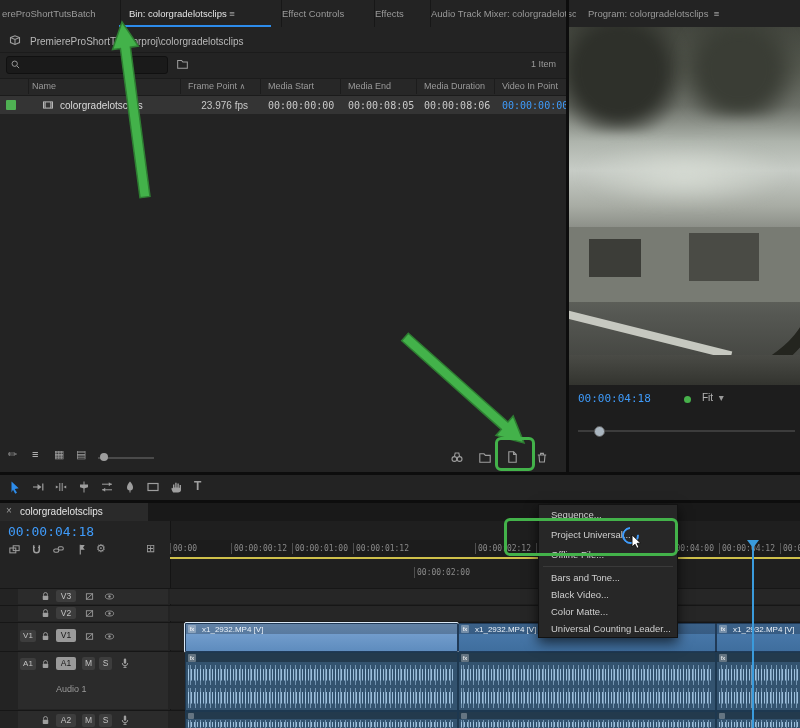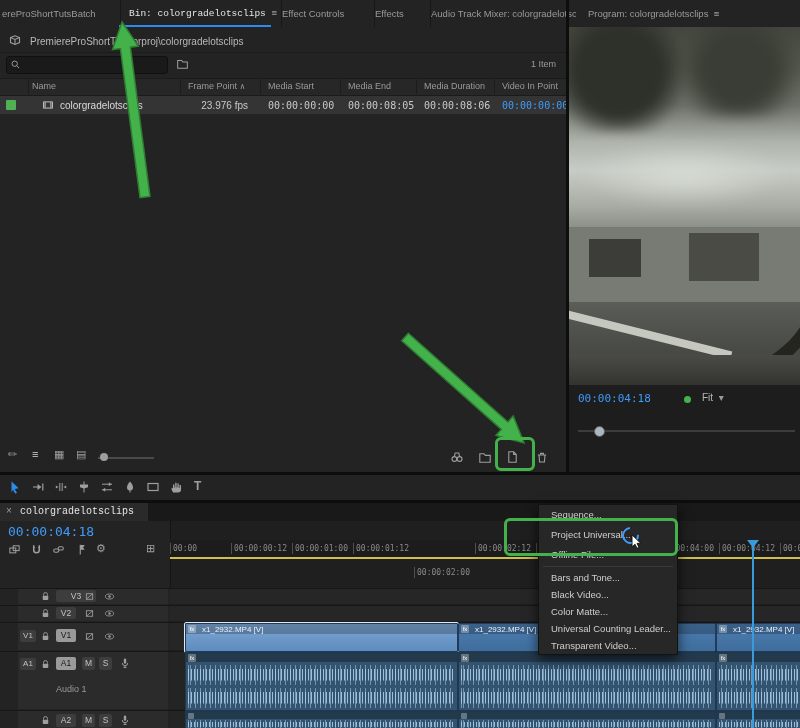--- a/index.html
+++ b/index.html
@@ -1,21 +1,21 @@
 <!DOCTYPE html>
 <html><head>
 <meta charset="utf-8">
 <style>
   html,body{margin:0;padding:0;background:#000;}
   body{font-family:"Liberation Sans",sans-serif;}
   #app{position:relative;width:800px;height:728px;background:#1c1c1c;overflow:hidden;}
   .a{position:absolute;}
   .n{white-space:nowrap;}
   .f8{font-size:8px;}.f9{font-size:9px;}.f95{font-size:9.5px;}.f10{font-size:10px;}.f11{font-size:11px;}
-  .c1{color:#9a9a9a;}.c2{color:#c9c9c9;}.c3{color:#e4e4e4;font-family:Liberation Mono, monospace;}
+  .c1{color:#9a9a9a;}.c2{color:#c9c9c9;}.c3{color:#e4e4e4;}
   .mono{font-family:"DejaVu Sans Mono",monospace;}
   .blue{color:#3f9bfa;}
   .tab{height:27px;line-height:27px;overflow:hidden;border-right:1px solid #171717;padding-left:10px;}
   .box{background:#3d3d3d;color:#c3c3c3;font-size:8.5px;line-height:12px;text-align:center;border-radius:2px;}
   .boxhl{background:#9a9a9a;color:#161616;}
   .mbox{width:13px;height:13px;line-height:13px;}
   svg.s{display:block;}
   .ic{color:#9e9e9e;}
   .vclip{overflow:hidden;border:1px solid #203a57;border-radius:1px;}
   .vbar{height:10px;background:rgba(0,0,0,.22);display:flex;align-items:center;gap:6px;padding:0 2px;}
@@ -312,21 +312,21 @@
   <div class="a hline" style="left:0;top:588px;width:800px;"></div>
   <div class="a hline" style="left:0;top:605px;width:800px;"></div>
   <div class="a hline" style="left:0;top:622px;width:800px;"></div>
   <div class="a hline" style="left:0;top:651px;width:800px;"></div>
   <div class="a hline" style="left:0;top:710px;width:800px;"></div>
 
   <div class="a" style="left:18px;top:589px;width:150px;height:15px;background:#2b2b2b;"></div>
   <svg class="a s ic" style="left:40px;top:591px;" width="11" height="11">
       <use href="#i-lock"></use>
     </svg>
-  <div class="a box" style="left:56px;top:590px;width:40px;height:12px;">V3</div>
+  <div class="a box" style="left:56px;top:590px;width:20px;height:12px;">V3</div>
   <svg class="a s ic" style="left:84px;top:591px;" width="11" height="11">
       <use href="#i-sync"></use>
     </svg>
   <svg class="a s ic" style="left:104px;top:591px;" width="11" height="11">
       <use href="#i-eye"></use>
     </svg>
 
   <div class="a" style="left:18px;top:606px;width:150px;height:15px;background:#2b2b2b;"></div>
   <svg class="a s ic" style="left:40px;top:608px;" width="11" height="11">
       <use href="#i-lock"></use>
@@ -443,21 +443,20 @@
     <div class="menu-item" style="height:20px;line-height:20px;">Sequence...</div>
     <div class="menu-item" style="height:20px;line-height:20px;">Project Universal...</div>
     <div class="menu-item" style="height:20px;line-height:20px;">Offline File...</div>
     <div style="height:3px;">
         <div style="height:1px;margin:1px 4px;background:#3a3a3a;"></div>
       </div>
     <div class="menu-item">Bars and Tone...</div>
     <div class="menu-item">Black Video...</div>
     <div class="menu-item">Color Matte...</div>
     <div class="menu-item">Universal Counting Leader...</div>
-    <div class="menu-item">Transparent Video...</div>
   </div>
 
   <svg class="a" style="left:0;top:0;z-index:50;pointer-events:none;" width="800" height="728">
     <polygon points="150,196.4 130.4,47.2 138.3,46.1 122,22 112.5,49.5 120.4,48.5 140,197.7" fill="#43b24a" stroke="#2e7d32" stroke-width="1.5"></polygon>
     <polygon points="401.7,340.7 501.3,429.4 496,435.4 524,443 513.2,416 507.9,422 408.3,333.3" fill="#43b24a" stroke="#2e7d32" stroke-width="1.5"></polygon>
   </svg>
   <div class="a gbox" style="left:495px;top:437px;width:34px;height:28px;z-index:50;"></div>
   <div class="a gbox" style="left:504px;top:518px;width:168px;height:32px;z-index:50;"></div>
   <div class="a spin" style="left:622px;top:527px;width:13px;height:13px;z-index:55;transform:rotate(40deg);"></div>
   <svg class="a s" style="left:631px;top:535px;z-index:60;" width="15" height="15">

